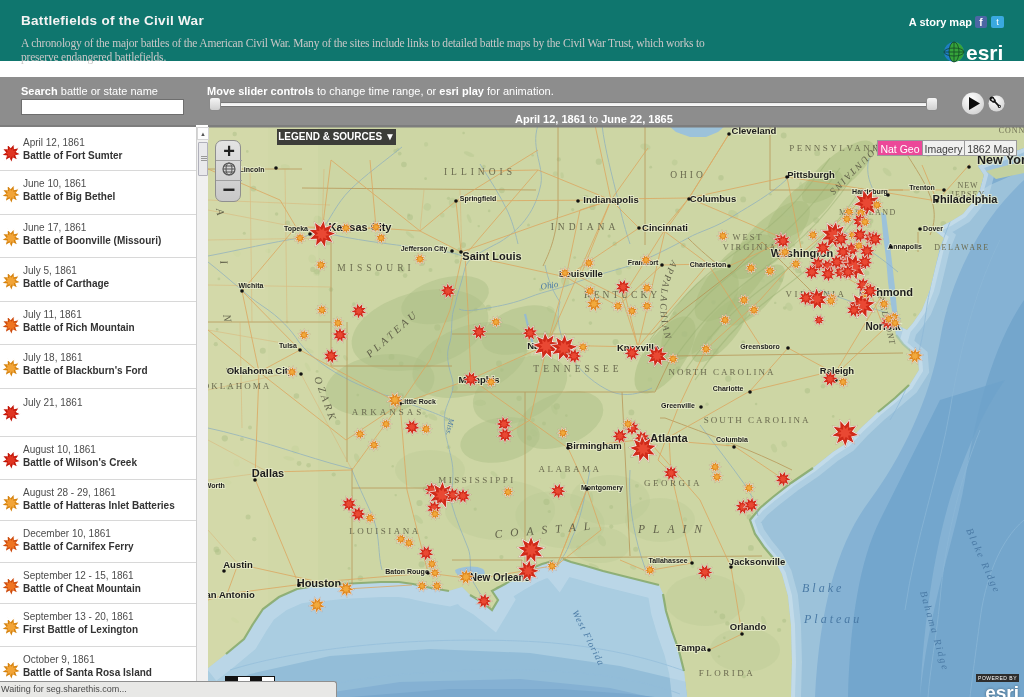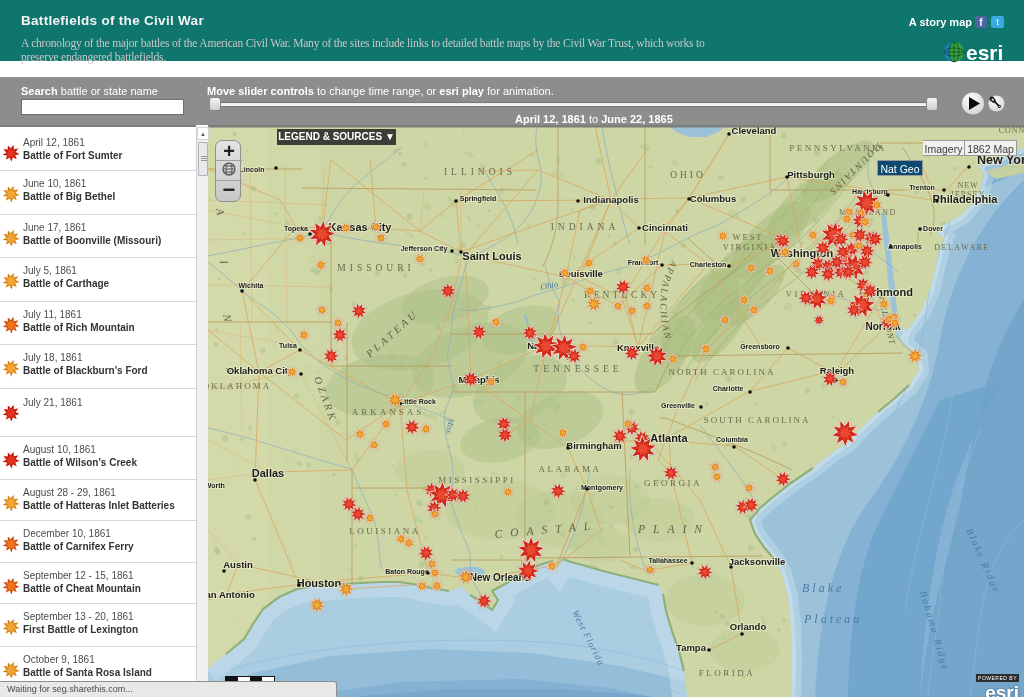--- a/index.html
+++ b/index.html
@@ -26,25 +26,25 @@
 #sthumb:before { content:""; position:absolute; left:2px; top:13px; width:6px; height:1px; background:#999; box-shadow:0 2px 0 #999, 0 4px 0 #999; }
 #mapwrap { position:absolute; left:208px; top:125px; width:816px; height:572px; }
 #legendbtn { position:absolute; left:277px; top:129px; width:119px; height:16px; background:rgba(48,48,48,0.92); color:#fff; font-size:10px; font-weight:bold; text-align:center; line-height:16px; white-space:nowrap; overflow:hidden; }
 #zoomctl { position:absolute; left:215px; top:140px; width:26px; height:62px; background:linear-gradient(#e3e3e3,#c8c8c8); border:1px solid #8f8f8f; border-radius:7px; }
 #zoomctl div { width:26px; height:20px; text-align:center; color:#222; }
 #zplus { font-size:20px; font-weight:bold; line-height:20px; border-bottom:1px solid #9f9f9f; }
 #zglobe { border-bottom:1px solid #9f9f9f; line-height:20px; }
 #zminus { font-size:22px; font-weight:bold; line-height:17px; }
 #basemap { position:absolute; left:877px; top:140px; height:16px; display:flex; white-space:nowrap; }
 #basemap span { height:16px; font-size:10.5px; line-height:16px; text-align:center; border:1px solid #9a9a9a; }
-#bm1 { background:#0c4a6e; color:#fff;margin-top:20px; }
+#bm1 { background:#ec4899; color:#fff; }
 #bm2,#bm3 { background:#f0f0ef; color:#3c3c3c; border-left:none !important; }
 #scalebar { position:absolute; left:225px; top:676px; width:50px; height:6px; border:1px solid #111; font-size:0; }
 #scalebar i { display:inline-block; width:12px; height:4px; vertical-align:top; }
-#statusbar { position:absolute; left:0px; top:681px; width:337px; height:16px; background:#e8e8e6; border-top:1px solid #8f8f8f; border-right:1px solid #8f8f8f; color:#4a4a4a; font-size:9px; line-height:15px; padding-left:7px; border-top-right-radius:3px; }
+#statusbar { position:absolute; left:0px; top:681px; width:337px; height:16px; background:#e8e8e6; border-top:1px solid #8f8f8f; border-right:1px solid #8f8f8f; color:#4a4a4a; font-size:9px; line-height:15px; padding-left:1px; border-top-right-radius:3px; }
 #poweredby { position:absolute; left:973px; top:666px; color:#fff; text-align:right; width:46px; }
 #poweredby .p1 { font-size:5px; letter-spacing:0.5px; background:#2d2d2d; padding:1px 2px; }
 #poweredby .p2 { font-size:19px; font-weight:bold; line-height:0.9; text-shadow:0 0 3px rgba(0,0,0,0.4); }
 .city { font-family:"Liberation Sans",sans-serif; font-weight:bold; fill:#1c1c1c; paint-order:stroke; stroke:#e8eccc; stroke-width:2px; stroke-opacity:0.75; }
 .state { font-family:"Liberation Serif",serif; fill:#6b6b50; }
 .phys { font-family:"Liberation Serif",serif; font-style:italic; fill:#62624b; }
 .wlab { font-family:"Liberation Serif",serif; font-style:italic; fill:#4a7aa5; }
 </style></head><body>
 <div id="header">
   <h1>Battlefields of the Civil War</h1>

